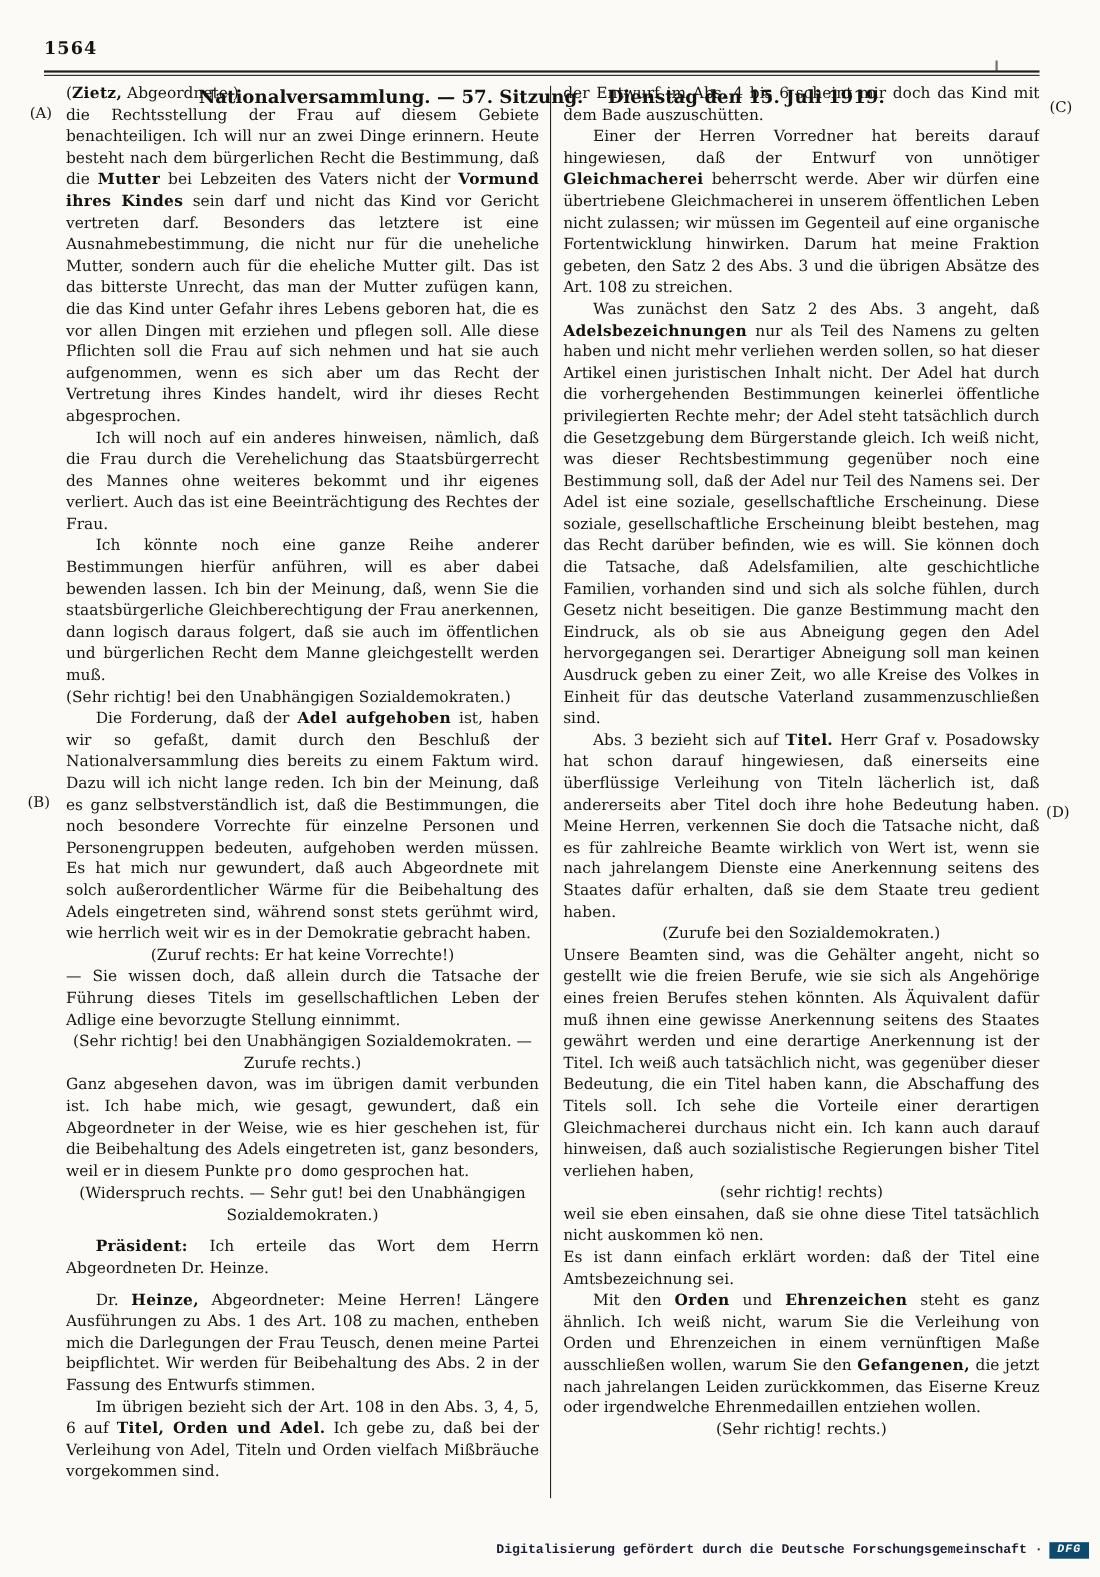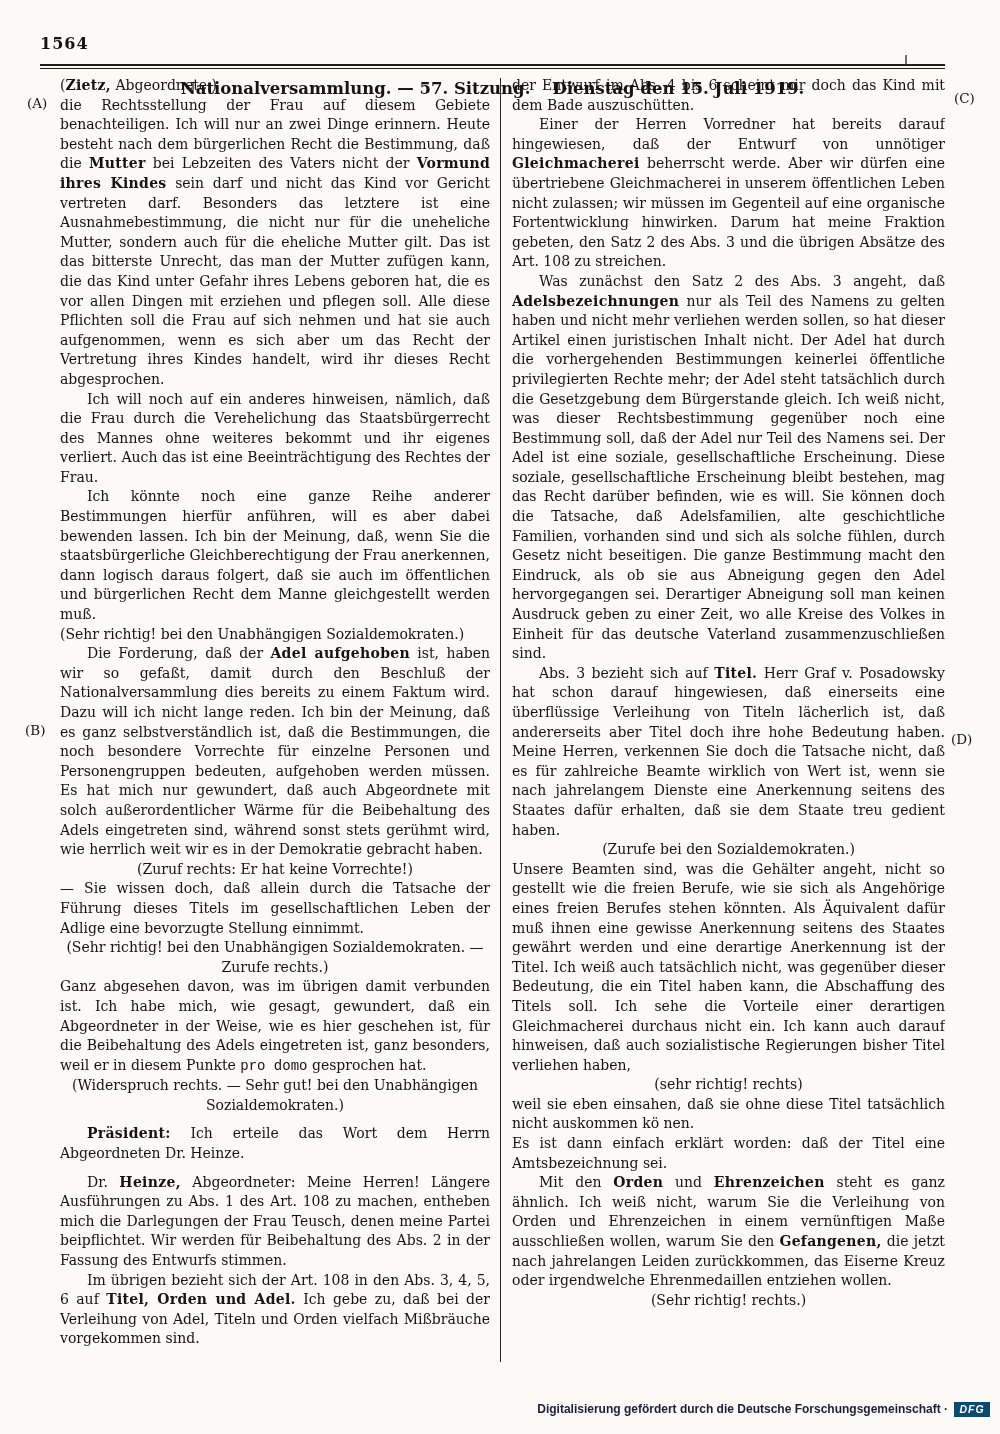--- a/index.html
+++ b/index.html
@@ -36,21 +36,21 @@
   
   .marker{position:absolute;font-size:13.5px;color:#17130e;font-family:"DejaVu Serif",serif;}
   .marker-a{left:27px;top:95px;}
   .marker-b{left:25px;top:722px;}
   .marker-c{left:954px;top:90px;}
   .marker-d{left:951px;top:731px;}
   
   .footer{
     position:absolute;right:10px;bottom:16px;height:18px;
     display:flex;align-items:center;gap:6px;
-    font-family:Liberation Sans, sans-serif;
+    font-family:Liberation Mono, monospace;
     justify-content:flex-end;
   }
   .footer-credit{font-size:12px;font-weight:bold;color:#1d1d3a;}
   .dfg-logo{
     display:inline-flex;align-items:center;justify-content:center;
     width:36px;height:15px;background:#0c4a6e;color:#ffffff;
     font-size:10.5px;font-weight:bold;font-style:italic;letter-spacing:1px;
   }
   
   .artifact-tick{position:absolute;top:55px;left:905px;width:2px;height:10px;background:#3a342c;opacity:.7;}

